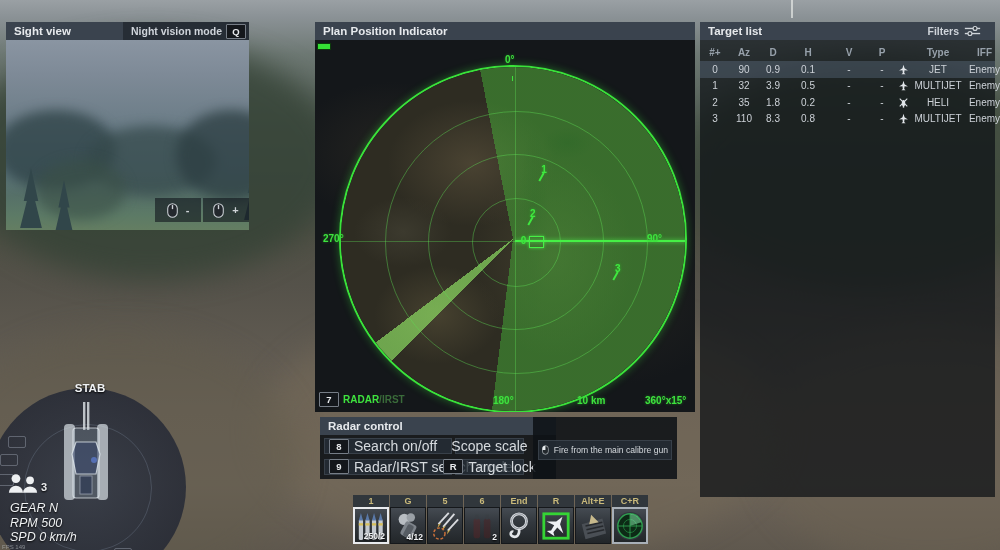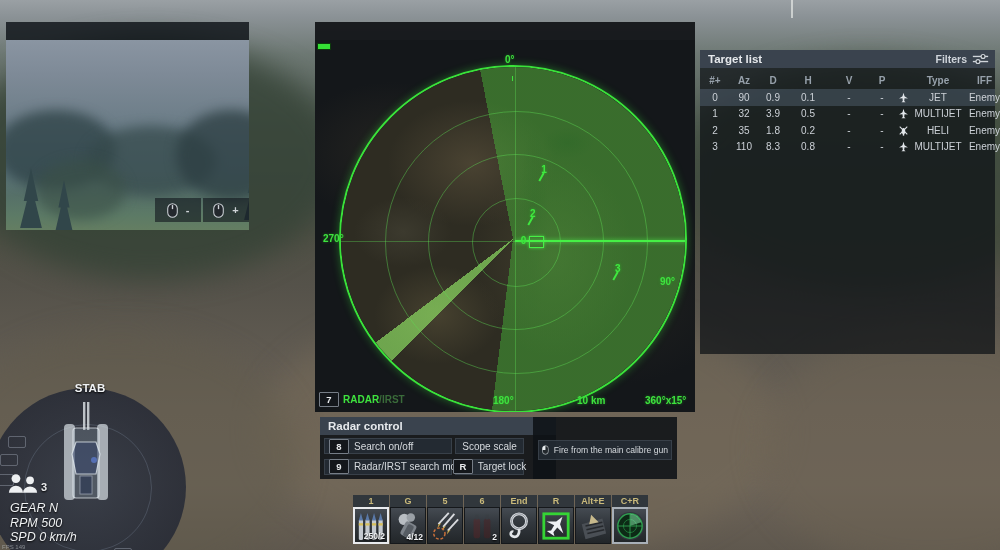--- a/index.html
+++ b/index.html
@@ -77,40 +77,40 @@
   .ppi-bot{position:absolute;left:0;bottom:2px;right:0;height:20px;}
   .mode-key{position:absolute;left:4px;top:2px;}
   .mode-txt{position:absolute;left:28px;top:4px;font-size:10px;font-weight:bold;}
   .mode-primary{color:#3ee23e;}
   .mode-secondary{color:#3a6b3a;}
   .lab-180{left:178px;bottom:4px;}
   .lab-range{left:262px;bottom:4px;margin-top:32px;}
   .lab-scan{left:330px;bottom:4px;}
 
   
-  .tlist{left:700px;top:22px;width:295px;height:304px;background:rgba(12,16,21,.72);margin-top:28px;}
+  .tlist{left:700px;top:22px;width:295px;height:475px;background:rgba(12,16,21,.72);}
   .tlist .phead{display:flex;align-items:center;}
-  .filters{margin-left:auto;display:flex;align-items:center;gap:5px;padding-right:6px;cursor:pointer;}
+  .filters{margin-left:auto;display:flex;align-items:center;gap:5px;padding-right:14px;cursor:pointer;}
   .filters span{color:#cfd4da;font-size:10.5px;font-weight:bold;}
   .tl-head{position:absolute;left:0;top:22px;right:0;height:16px;display:flex;align-items:center;
     color:#97a1ab;font-size:10px;font-weight:bold;}
   .tl-rows{position:absolute;left:0;top:39px;right:0;}
   .tl-row{height:16.5px;display:flex;align-items:center;color:#ccd1d7;font-size:10px;cursor:pointer;}
   .tl-row.sel{background:rgba(122,142,172,.28);}
   .c{text-align:center;flex:none;}
   .c-num{width:30px;}.c-az{width:28px;}.c-d{width:30px;}.c-h{width:40px;}
   .c-v{width:42px;}.c-p{width:24px;}.c-ic{width:18px;display:flex;justify-content:center;align-items:center;}
   .c-type{width:52px;}.c-iff{width:41px;}
 
   
   .rctrl{left:320px;top:417px;width:236px;height:62px;background:rgba(14,18,23,.88);}
   .rc-body{position:absolute;left:4px;top:21px;right:4px;bottom:3px;display:flex;flex-wrap:wrap;gap:3px;}
   .ctl-btn{height:16px;display:flex;align-items:center;gap:5px;background:rgba(38,46,55,.8);
     border:1px solid rgba(96,106,118,.35);box-sizing:border-box;padding:0 4px;cursor:pointer;}
-  .ctl-btn .lbl{color:#d6dade;font-size:10px;white-space:nowrap;}
+  .ctl-btn .lbl{color:#d6dade;font-size:14px;white-space:nowrap;}
   .ctl-w1{width:128px;}.ctl-w2{width:69px;justify-content:center;}
   .fctrl{left:533px;top:417px;width:144px;height:62px;background:rgba(14,18,23,.88);}
   .fire-btn{position:absolute;left:5px;top:23px;width:134px;height:20px;display:flex;align-items:center;gap:5px;
     background:rgba(38,46,55,.8);border:1px solid rgba(96,106,118,.35);box-sizing:border-box;padding:0 3px;cursor:pointer;}
   .fire-btn .lbl{color:#d6dade;font-size:8.6px;white-space:nowrap;}
 
   
   .hotbar{position:absolute;left:353px;top:495px;display:flex;gap:1px;}
   .slot{width:36px;cursor:pointer;}
   .slot-key{height:12px;background:rgba(42,50,58,.9);color:#c9b97a;font-size:9px;font-weight:bold;
@@ -247,20 +247,27 @@
 
 <div class="screen">
   <div class="blob b1"></div>
   <div class="blob b2"></div>
   <div class="blob b3"></div>
   <div class="blob b4"></div>
   <div class="blob b5"></div>
   <div class="antenna"></div>
 
   <div class="panel sight">
+    <div class="phead">
+      <span>Sight view</span>
+      <span class="nv-group">
+        <span class="nv-label">Night vision mode</span>
+        <span class="keybox">Q</span>
+      </span>
+    </div>
     <div class="sight-vp">
       <div class="tree-mass tm1"></div>
       <div class="tree-mass tm2"></div>
       <div class="tree-mass tm3"></div>
       <div class="tree-mass tm4"></div>
       <div class="conifer cf1"></div>
       <div class="conifer cf2"></div>
       <div class="conifer cf3"></div>
       <div class="zoom-strip">
         <div class="zoom-btn">
@@ -273,20 +280,23 @@
           <svg width="11" height="15">
               <use href="#ic-mouse"></use>
             </svg>
           <span class="zoom-sign">+</span>
         </div>
       </div>
     </div>
   </div>
 
   <div class="panel ppi">
+    <div class="phead">
+      <span>Plan Position Indicator</span>
+    </div>
     <div class="ppi-body">
       <div class="radar-ind"></div>
       <div class="scope">
         <div class="terrain"></div>
         <div class="sector"></div>
         <div class="beam"></div>
         <div class="ring" style="left:130.5px;top:130.5px;width:87px;height:87px;"></div>
         <div class="ring" style="left:87px;top:87px;width:174px;height:174px;"></div>
         <div class="ring" style="left:43.5px;top:43.5px;width:261px;height:261px;"></div>
         <div class="crossV"></div>
@@ -306,21 +316,21 @@
               <span class="tnum">0</span>
             </div>
             <div class="tgt" style="left: 272.104px; top: 209.707px;">
               <span class="tnum">3</span>
               <span class="tvec"></span>
             </div>
           </div>
       </div>
       <div class="brg" style="left:190px;top:14px;">0°</div>
       <div class="brg-tick"></div>
-      <div class="brg" style="left:345px;top:193px;margin-top:43px;">90°</div>
+      <div class="brg" style="left:332px;top:193px;">90°</div>
       <div class="brg" style="left:8px;top:193px;">270°</div>
       <div class="ppi-bot">
         <span class="keybox mode-key">7</span>
         <span class="mode-txt"><span class="mode-primary">RADAR</span><span class="mode-secondary">/IRST</span></span>
         <span class="brg lab-180">180°</span>
         <span class="brg lab-range">10 km</span>
         <span class="brg lab-scan">360°x15°</span>
       </div>
     </div>
   </div>

